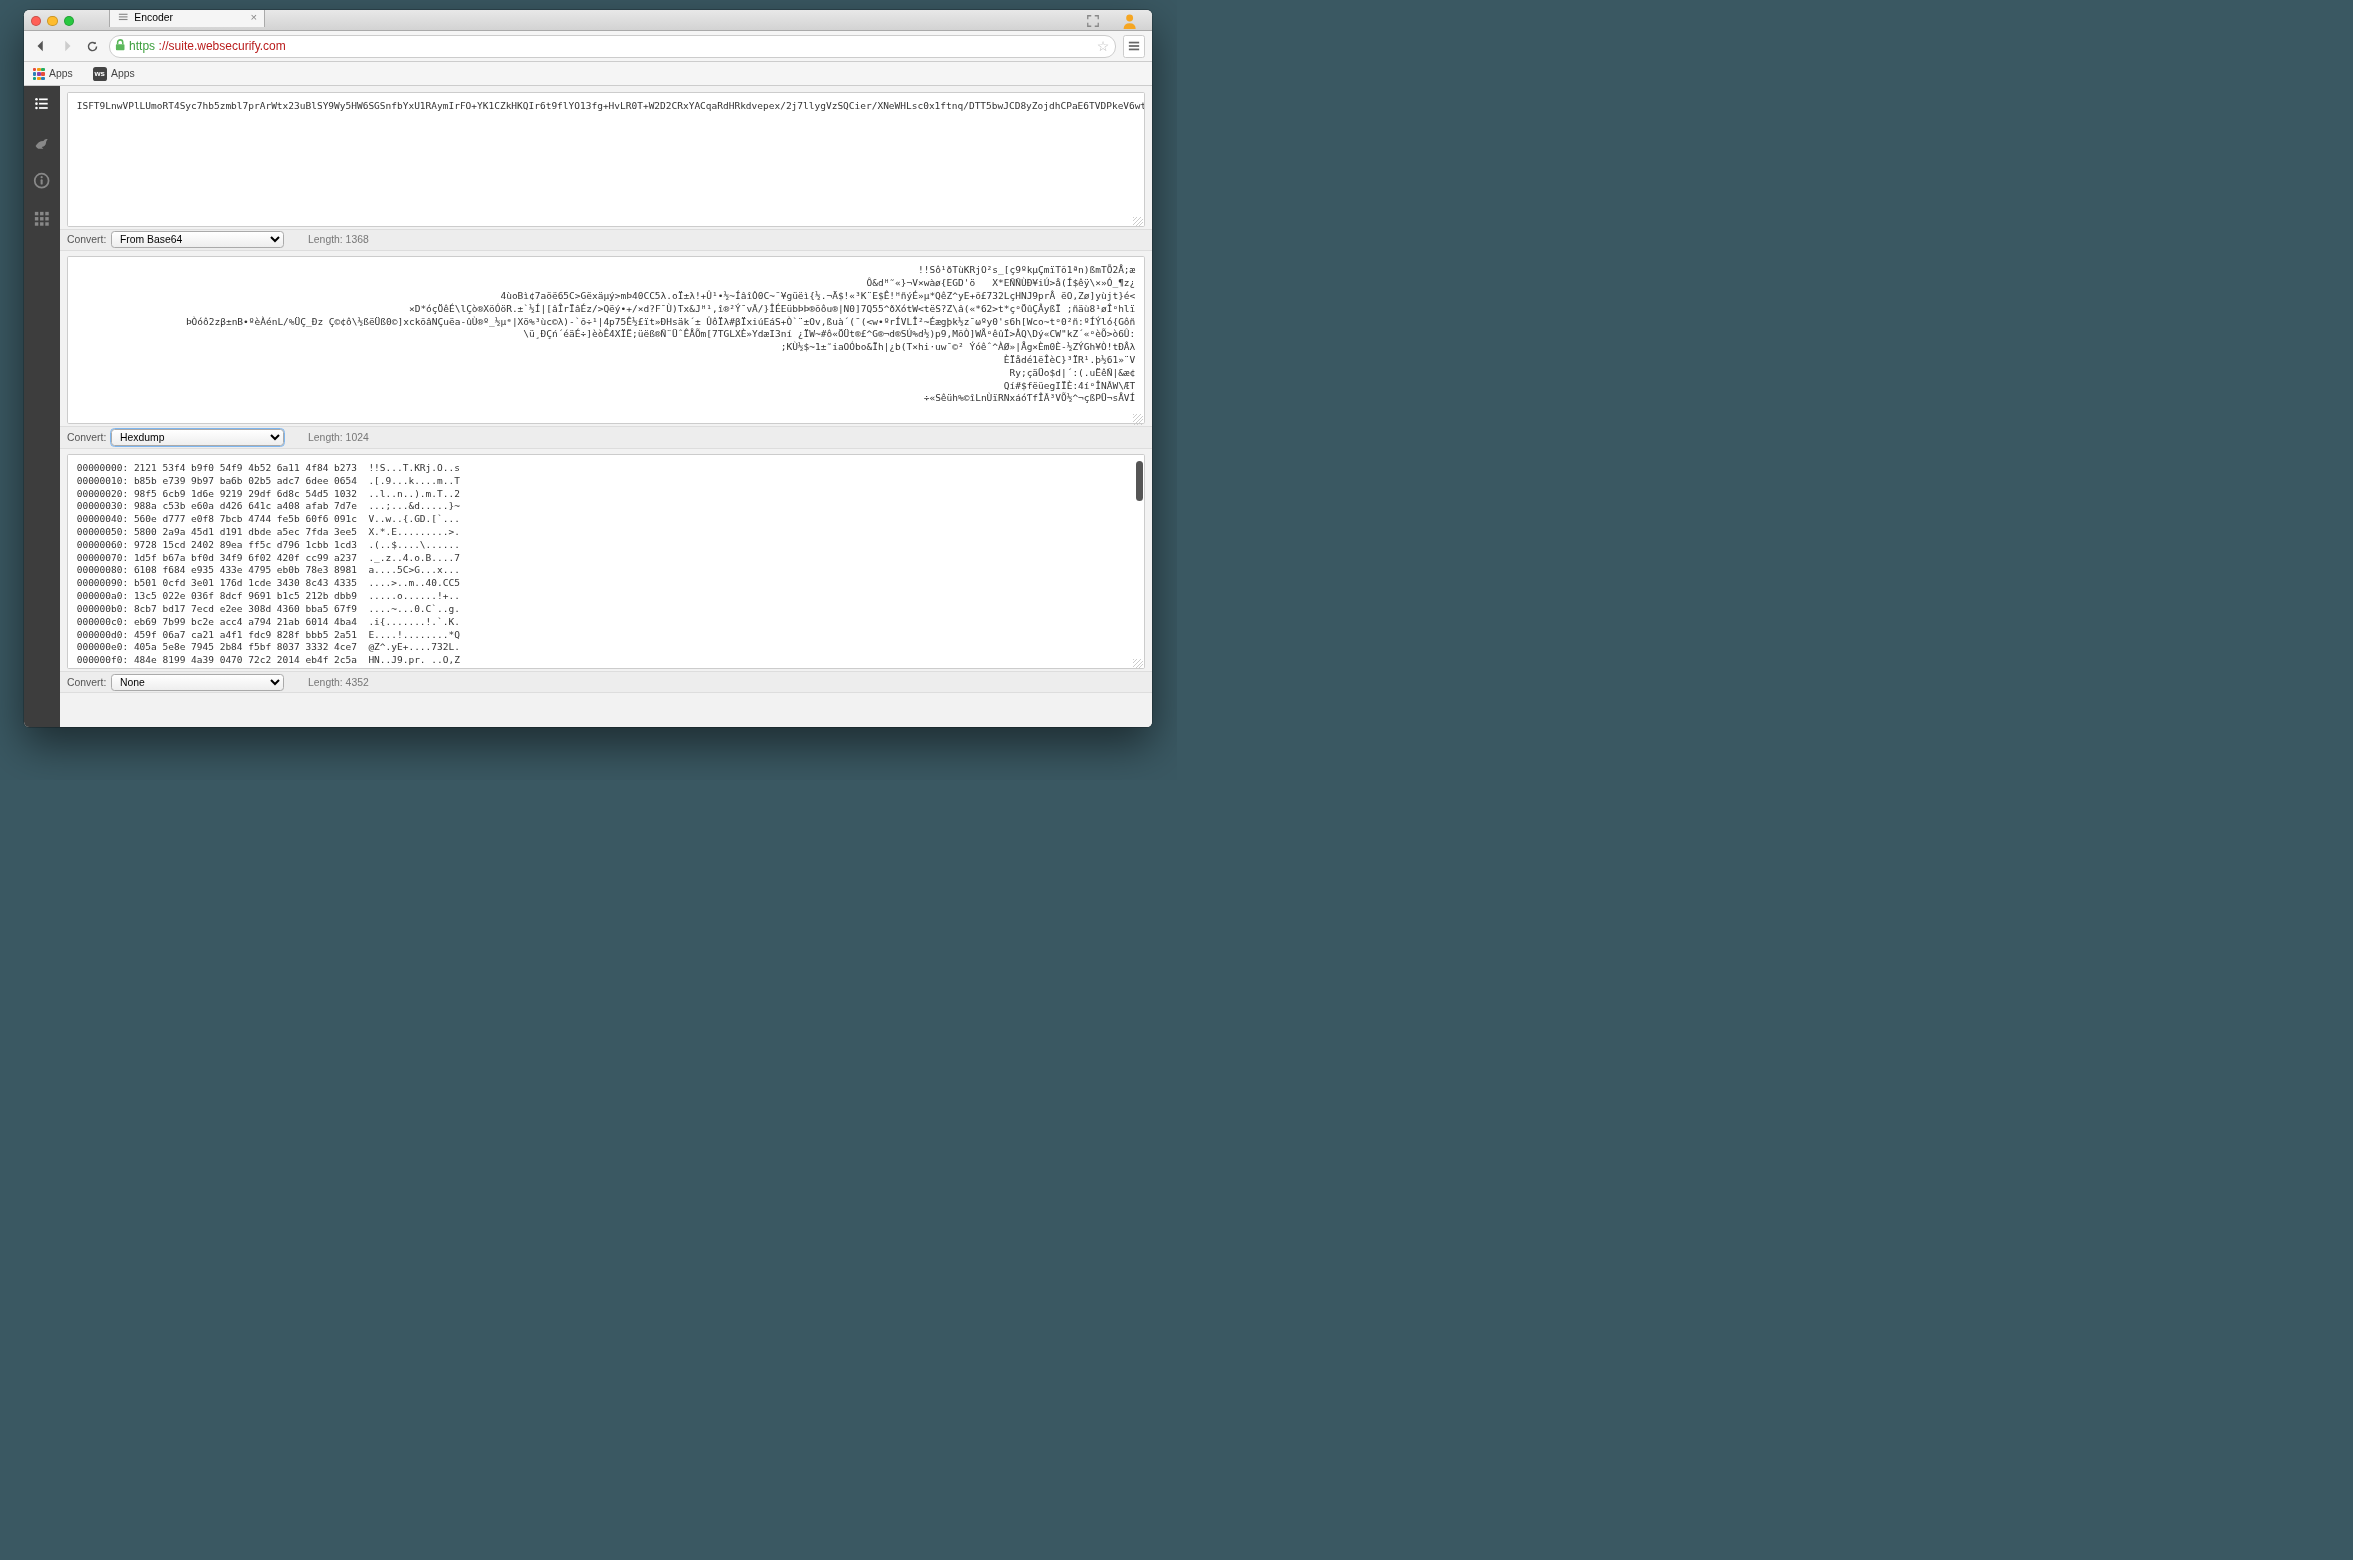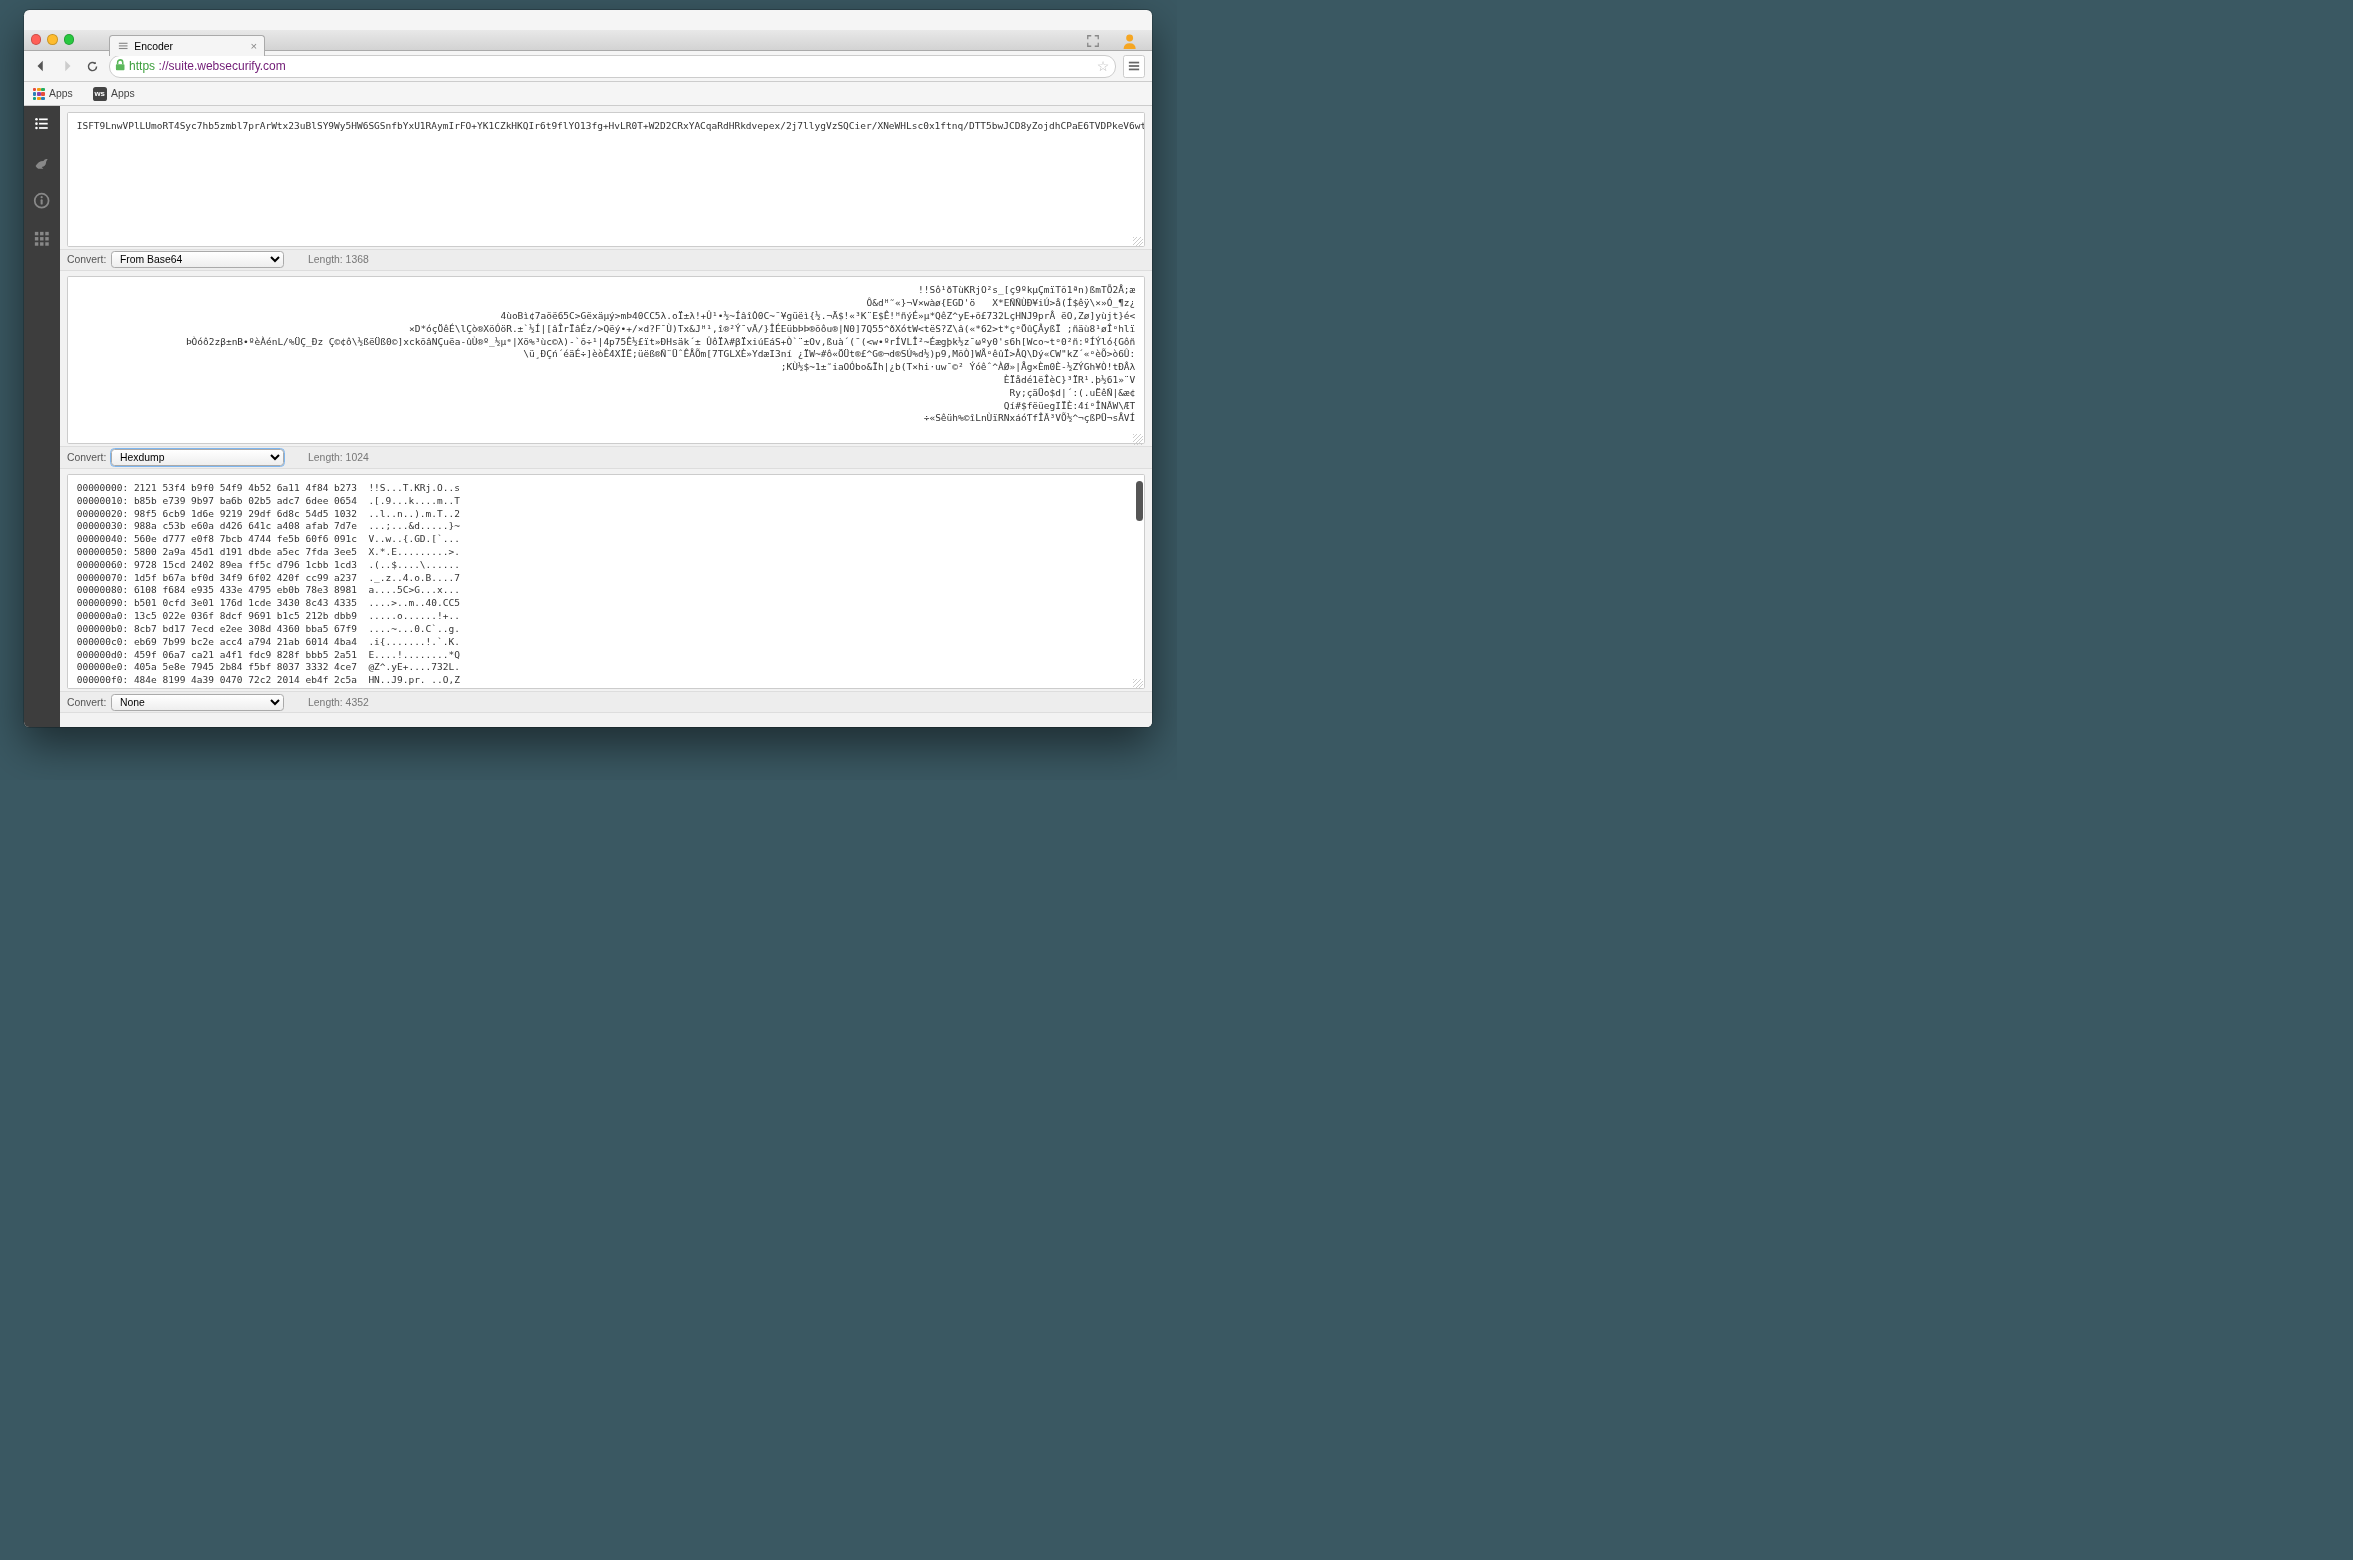--- a/index.html
+++ b/index.html
@@ -22,24 +22,23 @@
     box-shadow: 0 17.3px 43px rgba(0,0,0,0.5), 0 0 0 0.9px rgba(0,0,0,0.2);
     overflow: hidden;
     display: flex;
     flex-direction: column;
   }
   .titlebar {
     height: 21px;
     background: linear-gradient(#e8e8e8,#d3d3d3);
     border-bottom: 0.9px solid #aaa;
     display: flex;
-    align-items: flex-start;
+    align-items: flex-end;
     padding: 4px 7px;
     position: relative;
-    margin-top: 20px;
   }
   .traffic { display: flex; gap: 6px; }
   .dot { width: 10.4px; height: 10.4px; border-radius: 50%; border: 0.9px solid rgba(0,0,0,0.2); }
   .dot.red { background: #ff5f57; }
   .dot.yellow { background: #febc2e; }
   .dot.green { background: #28c840; }
   .tab {
     margin-left: 35px;
     background: #f5f5f5;
     border: 0.9px solid #aaa;
@@ -81,21 +80,21 @@
     border-radius: 11px;
     display: flex;
     align-items: center;
     padding: 0 5.2px;
     gap: 3.5px;
     font-size: 12px;
   }
   .lock { color: #5bb75b; font-size: 11.3px; }
   .url-green { color: #3c9e3c; }
   .url-gray { color: #888; margin-top: 44px; }
-  .url-black { color: #701a75; }
+  .url-black { color: #b91c1c; }
   .star { color: #bbb; margin-left: auto; font-size: 14px; }
   .menu-btn {
     width: 22.5px; height: 22.5px;
     border: 0.9px solid #ccc;
     border-radius: 2.6px;
     display: flex; align-items:center; justify-content:center;
     background: #fff;
     color: #666;
   }
   .expand-icon { position: absolute; right: 50px; top: 3.5px; color: #888; width: 15.6px; height: 15.6px; }

